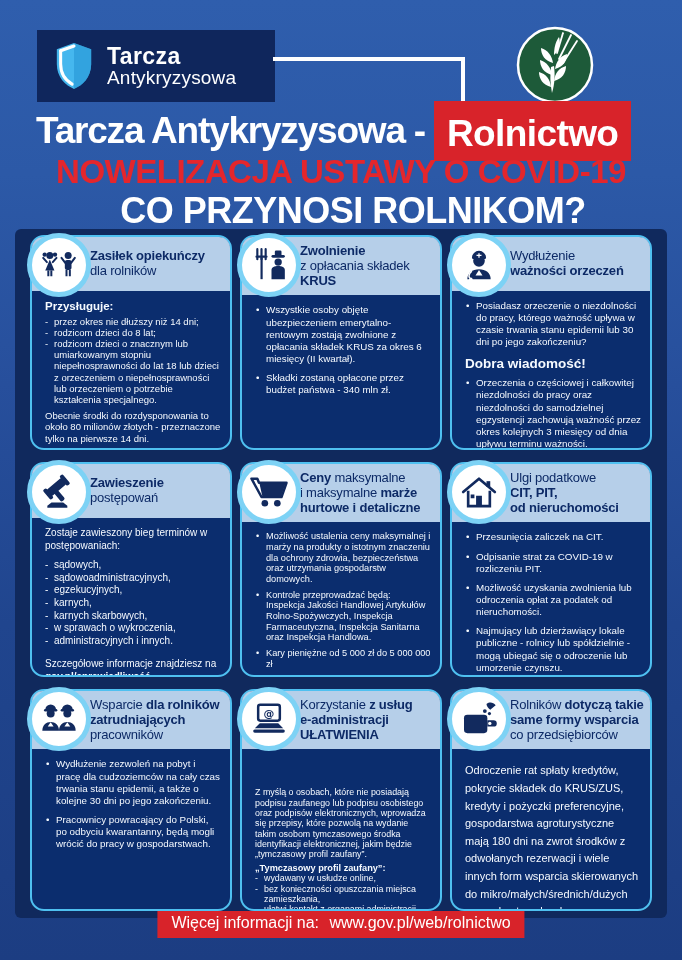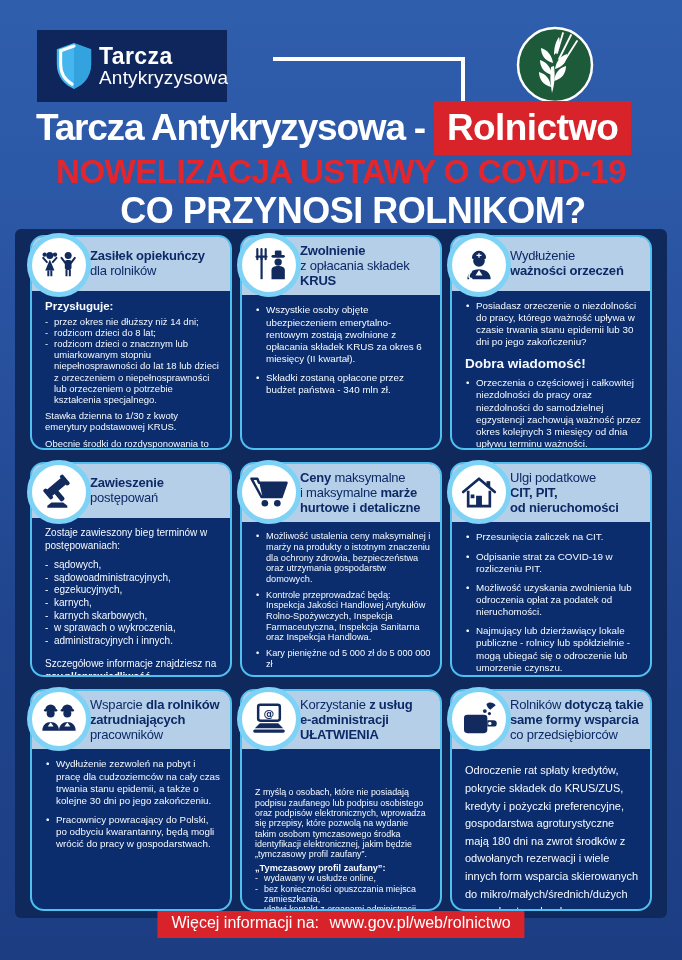--- a/index.html
+++ b/index.html
@@ -1,33 +1,33 @@
 <!DOCTYPE html>
 <html><head>
 <meta charset="utf-8">
 <style>
   html,body{margin:0;padding:0;background:#16346f;}
   .poster{position:relative;width:682px;height:960px;overflow:hidden;
     font-family:"Liberation Sans","DejaVu Sans",sans-serif;
     background:linear-gradient(180deg,#2f5ead 0%,#2c59a7 18%,#274f9c 40%,#20458e 65%,#1c3d82 100%);}
   
-  .logo-box{position:absolute;left:37px;top:30px;width:190px;height:72px;background:#0f265c;
-    display:flex;align-items:center;gap:4px;padding-left:16px;box-sizing:border-box;}
+  .logo-box{position:absolute;left:37px;top:30px;width:238px;height:72px;background:#0f265c;
+    display:flex;align-items:center;gap:12px;padding-left:16px;box-sizing:border-box;}
   .shield svg{display:block}
   .logo-text{display:flex;flex-direction:column;color:#fff;}
   .l1{font-weight:bold;font-size:23px;letter-spacing:.4px;line-height:1.05;}
   .l2{font-size:19px;letter-spacing:.2px;line-height:1.05;}
   .conn{background:#fff;position:absolute;}
   .conn-h{left:273px;top:57px;width:192px;height:4px;}
   .conn-v{left:461px;top:57px;width:4px;height:53px;}
   .gov-logo{position:absolute;left:515px;top:25px;width:80px;height:80px;}
   
   .h1row{position:absolute;left:36px;top:101px;display:flex;align-items:center;gap:9px;white-space:nowrap;}
   .h1w{color:#fff;font-weight:bold;font-size:37px;letter-spacing:-1.2px;}
-  .h1r{background:#d8232a;color:#fff;font-weight:bold;font-size:37px;letter-spacing:-0.6px;padding:6px 13px 6px;}
+  .h1r{background:#d8232a;color:#fff;font-weight:bold;font-size:37px;letter-spacing:-0.6px;padding:12px 13px 6px;}
   .h2{position:absolute;left:0;top:153px;width:100%;text-align:center;color:#e4262c;font-weight:bold;
       font-size:33px;letter-spacing:-0.5px;white-space:nowrap;}
   .h3{position:absolute;left:12px;top:190px;width:100%;text-align:center;color:#fff;font-weight:bold;
       font-size:36px;letter-spacing:-0.5px;white-space:nowrap;}
   
   .panel{position:absolute;left:15px;top:229px;width:652px;height:689px;background:#10295d;border-radius:6px;}
   .grid{position:absolute;left:30px;top:235px;width:622px;display:grid;
     grid-template-columns:1fr 1fr 1fr;grid-template-rows:215px 215px 222px;gap:12px 8px;}
   .card{position:relative;display:flex;flex-direction:column;background:#0b2d6e;
     border:2px solid #4fc0f0;border-radius:14px;box-sizing:border-box;}
@@ -142,21 +142,20 @@
           <div class="tl"><span class="b">Zasiłek opiekuńczy</span></div>
           <div class="tl"><span>dla rolników</span></div>
         </header>
     <div class="card-body">
           <p class="bh">Przysługuje:</p>
           <ul class="dsh">
             <li>przez okres nie dłuższy niż 14 dni;</li>
             <li>rodzicom dzieci do 8 lat;</li>
             <li>rodzicom dzieci o znacznym lub umiarkowanym stopniu niepełnosprawności do lat 18 lub dzieci z orzeczeniem o niepełnosprawności lub orzeczeniem o potrzebie kształcenia specjalnego.</li>
           </ul>
-          <p class="bp"><span>Stawka dzienna to 1/30 z kwoty emerytury podstawowej KRUS.</span></p>
           <p class="bp"><span>Obecnie środki do rozdysponowania to około 80 milionów złotych - przeznaczone tylko na pierwsze 14 dni.</span></p>
         </div>
   </section>
       <section class="card">
     <div class="icon-circle">
           <svg viewBox="0 0 48 42">
             <g fill="#122a5e">
    <path d="M10 2 v12 M15 2 v12 M20 2 v12 M9 11 h12" stroke="#122a5e" stroke-width="2.6" fill="none" stroke-linecap="round"></path>
    <rect x="13.8" y="12" width="2.6" height="26"></rect>
    <rect x="27" y="9" width="16" height="3.2" rx="1.6"></rect>

